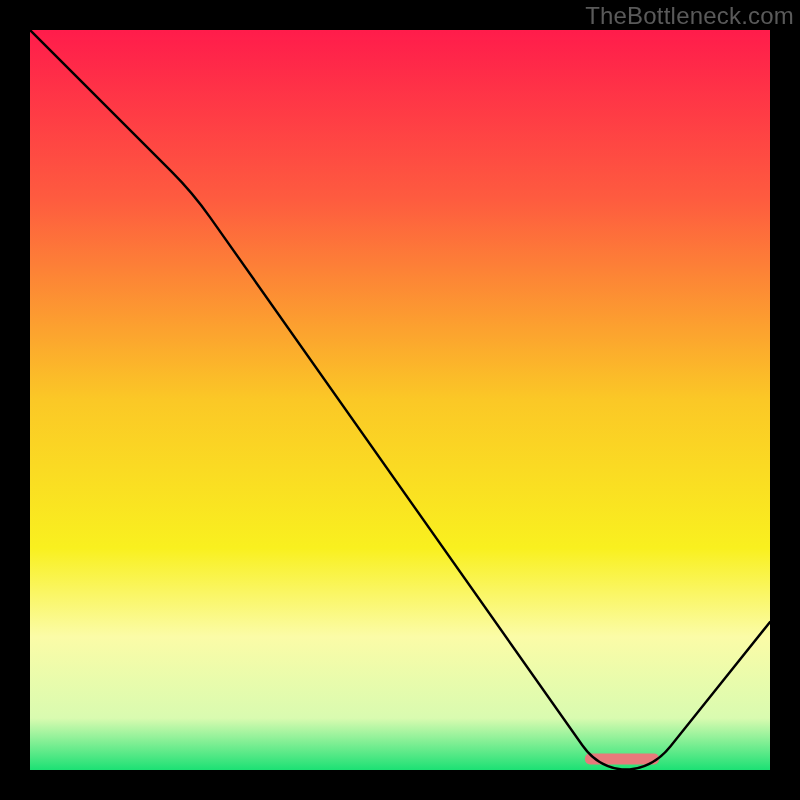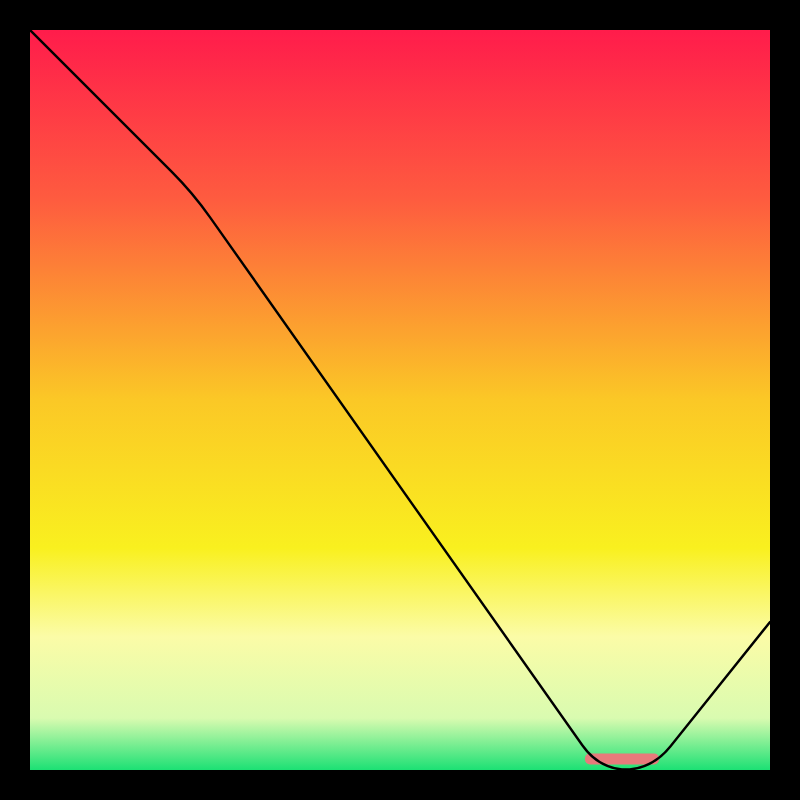--- a/index.html
+++ b/index.html
@@ -47,20 +47,21 @@
     top: 0;
     width: 740px;
     height: 740px;
   }
 </style>
 </head>
 <body>
 
 <div class="frame">
 
+  <div class="watermark">TheBottleneck.com</div>
 
   <div class="plot-area">
 
     <svg class="grad" viewBox="0 0 740 740" preserveAspectRatio="none">
       <defs>
         <linearGradient id="bgGrad" x1="0" y1="0" x2="0" y2="1">
             <stop offset="0%" stop-color="#FF1C4B"></stop>
             <stop offset="23%" stop-color="#FE5C3F"></stop>
             <stop offset="50%" stop-color="#FBC826"></stop>
             <stop offset="70%" stop-color="#F9F01F"></stop>

